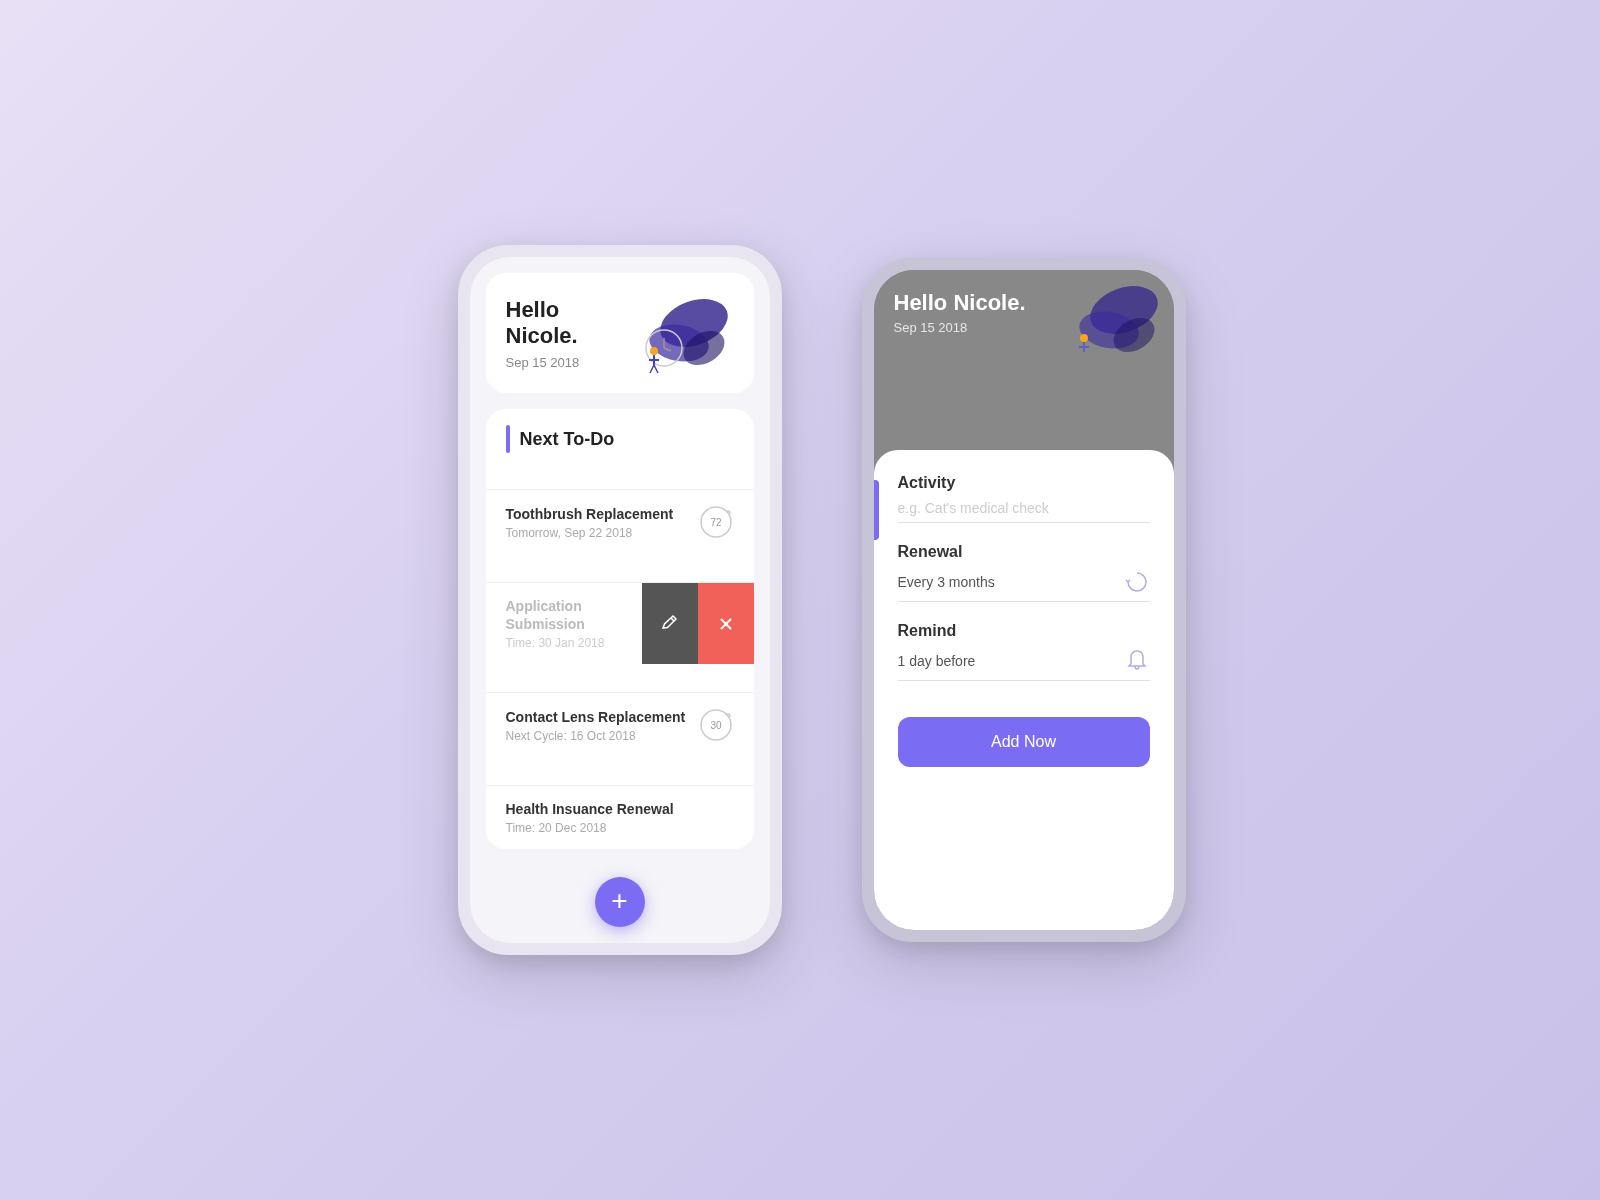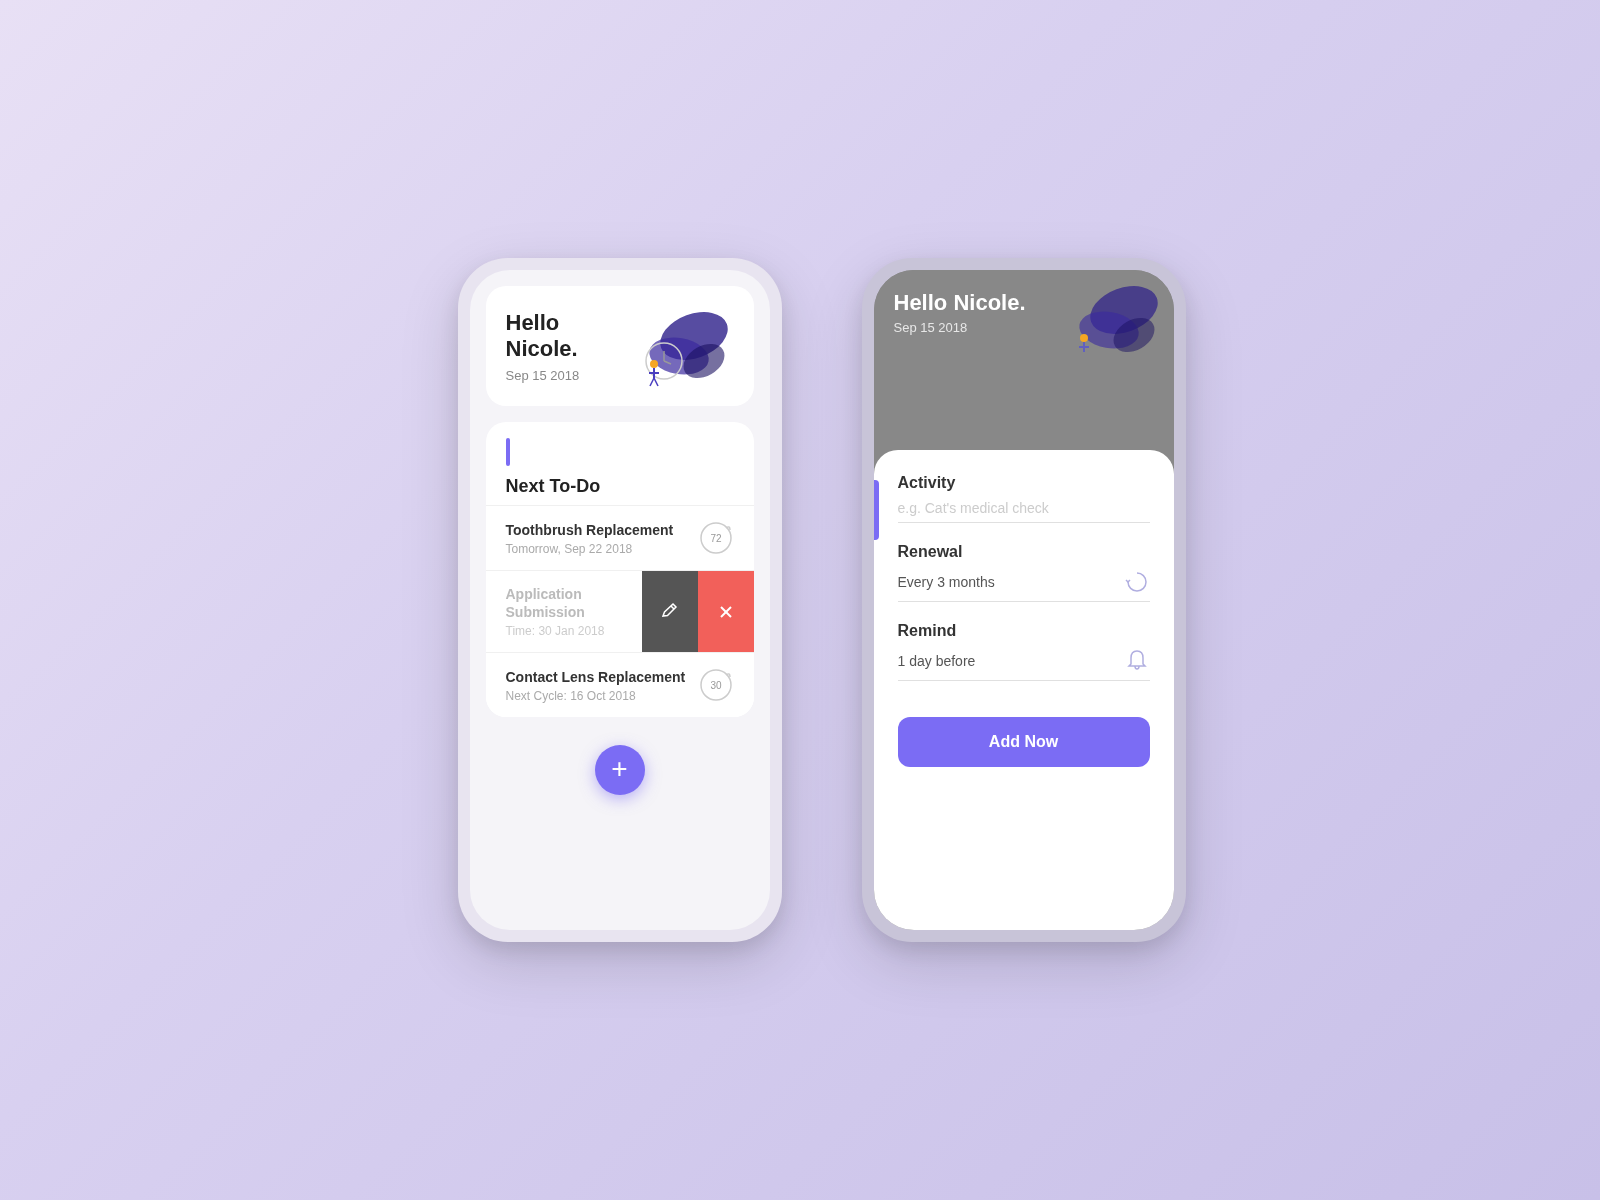--- a/index.html
+++ b/index.html
@@ -78,23 +78,22 @@
       background: white;
       border-radius: 20px;
       margin: 0 16px 12px;
       padding: 0;
       overflow: hidden;
     }
 
     .todo-header {
       padding: 16px 20px 8px;
       display: flex;
-      align-items: flex-start;
+      align-items: center;
       gap: 10px;
-      flex-direction: column;
     }
 
     .todo-accent {
       width: 4px;
       height: 28px;
       background: #7b6cf4;
       border-radius: 2px;
     }
 
     .todo-title {
@@ -103,20 +102,21 @@
       color: #222;
     }
 
     .todo-item {
       padding: 14px 20px;
       border-top: 1px solid #f0f0f0;
       display: flex;
       align-items: center;
       justify-content: space-between;
       background: white;
+      margin-top: 28px;
     }
 
     .todo-item.swiped {
       background: transparent;
       padding: 0;
       border-top: 1px solid #f0f0f0;
       position: relative;
       align-items: flex-end;
     }
 
@@ -302,21 +302,21 @@
     }
 
     .add-now-btn {
       width: 100%;
       background: #7b6cf4;
       color: white;
       border: none;
       border-radius: 12px;
       padding: 16px;
       font-size: 16px;
-      font-weight: 700;
+      font-weight: 400;
       cursor: pointer;
       margin-top: 16px;
     }
   </style>
 </head>
 <body>
 
 <div class="phones-container">
 
   <div class="phone">
@@ -393,20 +393,26 @@
             <strong>Contact Lens Replacement</strong>
             <span>Next Cycle: 16 Oct 2018</span>
           </div>
           <svg class="clock-icon" viewBox="0 0 36 36">
             <circle cx="18" cy="18" r="15" fill="none" stroke="#ccc" stroke-width="1.5"></circle>
             <text x="18" y="22" text-anchor="middle" font-size="10" fill="#999">30</text>
             <path d="M28 8 Q32 5 32 10" fill="none" stroke="#ccc" stroke-width="1.5"></path>
           </svg>
         </div>
 
+        <div class="todo-item">
+          <div class="todo-item-text">
+            <strong>Health Insuance Renewal</strong>
+            <span>Time: 20 Dec 2018</span>
+          </div>
+        </div>
       </div>
 
       <div class="add-btn-container">
         <div class="add-btn">
           <span>+</span>
         </div>
       </div>
 
     </div>
   </div>

